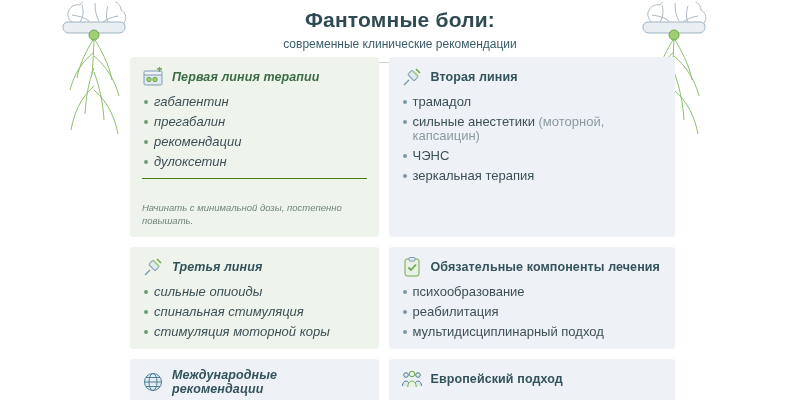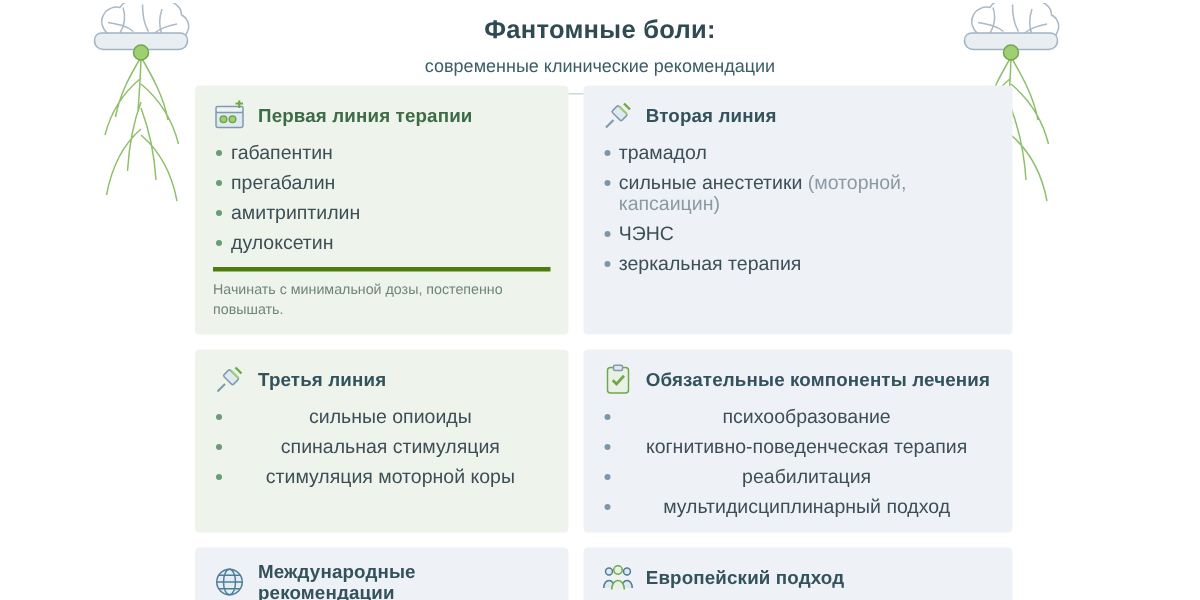--- a/index.html
+++ b/index.html
@@ -15,42 +15,42 @@
   .brain svg{display:block;}
   .brain-left{left:60px;top:2px;}
   .brain-right{left:640px;top:2px;}
 
   
   .header{
     position:absolute;left:0;top:8px;width:800px;
     text-align:center;
   }
   .title{
-    font-size:17px;font-weight:bold;color:#2f4a52;letter-spacing:.2px;
+    font-size:21px;font-weight:bold;color:#2f4a52;letter-spacing:.2px;
     line-height:24px;
   }
   .subtitle{
     font-size:12px;color:#3b5d66;line-height:22px;margin-top:1px;
   }
   .rule{
     width:530px;height:1px;background:#cbd9d4;margin:7px auto 0 auto;
   }
 
   
   .grid{position:absolute;left:130px;top:57px;width:545px;}
   .row{display:flex;gap:10px;margin-bottom:10px;}
   .card{
     border-radius:3px;
     padding:9px 12px 10px 12px;
     box-sizing:border-box;
     position:relative;
   }
   .c-green{background:#eef4ec;}
   .c-blue{background:#eef2f6;}
-  .w-left{width:284px;}
+  .w-left{width:284px;font-style:italic;}
   .w-right{width:328px;}
 
   .card-head{display:flex;align-items:center;gap:8px;margin-bottom:7px;}
   .card-title{
     font-size:12.5px;font-weight:bold;color:#33525c;letter-spacing:.1px;
   }
   .card-title.green{color:#3c6b45;}
   .card-icon{width:22px;height:22px;flex:0 0 22px;display:block;}
 
   ul.items{margin:0;padding:0;list-style:none;}
@@ -61,28 +61,28 @@
   ul.items li:last-child{margin-bottom:0;}
   ul.items li:before{
     content:"";position:absolute;left:2px;top:5px;
     width:4px;height:4px;border-radius:50%;background:#6d9a78;
   }
   .c-blue ul.items li:before{background:#7b98ab;}
   .muted{color:#8b9aa1;}
 
   .note{
     margin-top:9px;
-    border-top:3px solid #4d7c0f;
-    padding-top:6px;
+    border-top:1px solid #4d7c0f;
+    padding-top:22px;
     font-size:9.5px;color:#6f8577;line-height:13px;
   }
 
   
   .h1{min-height:112px;}
-  .h2{min-height:86px;text-align:center;}
+  .h2{min-height:86px;}
   .h3{min-height:95px;}
 </style>
 </head>
 <body>
 
 <div class="brain brain-left">
   <svg width="70" height="165" viewBox="0 0 70 165">
     <g fill="none" stroke="#aab9c6" stroke-width="1">
       <path d="M14 22c-5-3-8-9-5-14 2-4 7-6 11-5 2-4 8-6 13-4 4-5 12-5 16 0 6-1 12 3 12 9 4 2 6 7 4 11-1 4-5 7-9 7"></path>
       <path d="M22 3c2 6 1 12-2 17M35 1c0 7 1 13 4 18M48 4c-2 6-2 12 0 17M12 13c6 1 12 2 17 6M58 14c-6 1-11 3-15 6"></path>
@@ -127,21 +127,21 @@
             <circle cx="7" cy="13.5" r="2.2" fill="#9fcf72" stroke="#6fa84b"></circle>
             <circle cx="13" cy="13.5" r="2.2" fill="#9fcf72" stroke="#6fa84b"></circle>
             <path d="M15 3h5M17.5 1v5" stroke="#6fa84b" stroke-width="1.4"></path>
           </svg>
         </span>
         <span class="card-title green">Первая линия терапии</span>
       </div>
       <ul class="items">
         <li><span>габапентин</span></li>
         <li><span>прегабалин</span></li>
-        <li><span>амитриптилин</span></li>
+        <li><span>рекомендации</span></li>
         <li><span>дулоксетин</span></li>
       </ul>
       <div class="note">Начинать с минимальной дозы, постепенно повышать.</div>
     </div>
 
     <div class="card c-blue w-right h1">
       <div class="card-head">
         <span class="card-icon">
           <svg width="22" height="22" viewBox="0 0 22 22">
             <path d="M3 19l5-5" stroke="#7f9aad" stroke-width="1.4"></path>
@@ -187,21 +187,20 @@
           <svg width="22" height="22" viewBox="0 0 22 22">
             <rect x="4" y="3" width="14" height="17" rx="2" fill="#e9f1e6" stroke="#6fa84b"></rect>
             <rect x="8" y="1.5" width="6" height="3.5" rx="1" fill="#dfe9ef" stroke="#7f9aad"></rect>
             <path d="M7.5 11.5l2.5 2.5 5-5.5" stroke="#6fa84b" stroke-width="1.8" fill="none"></path>
           </svg>
         </span>
         <span class="card-title">Обязательные компоненты лечения</span>
       </div>
       <ul class="items">
         <li><span>психообразование</span></li>
-        <li><span>когнитивно-поведенческая терапия</span></li>
         <li><span>реабилитация</span></li>
         <li><span>мультидисциплинарный подход</span></li>
       </ul>
     </div>
   </div>
 
   <div class="row">
     <div class="card c-blue w-left h3">
       <div class="card-head">
         <span class="card-icon">

